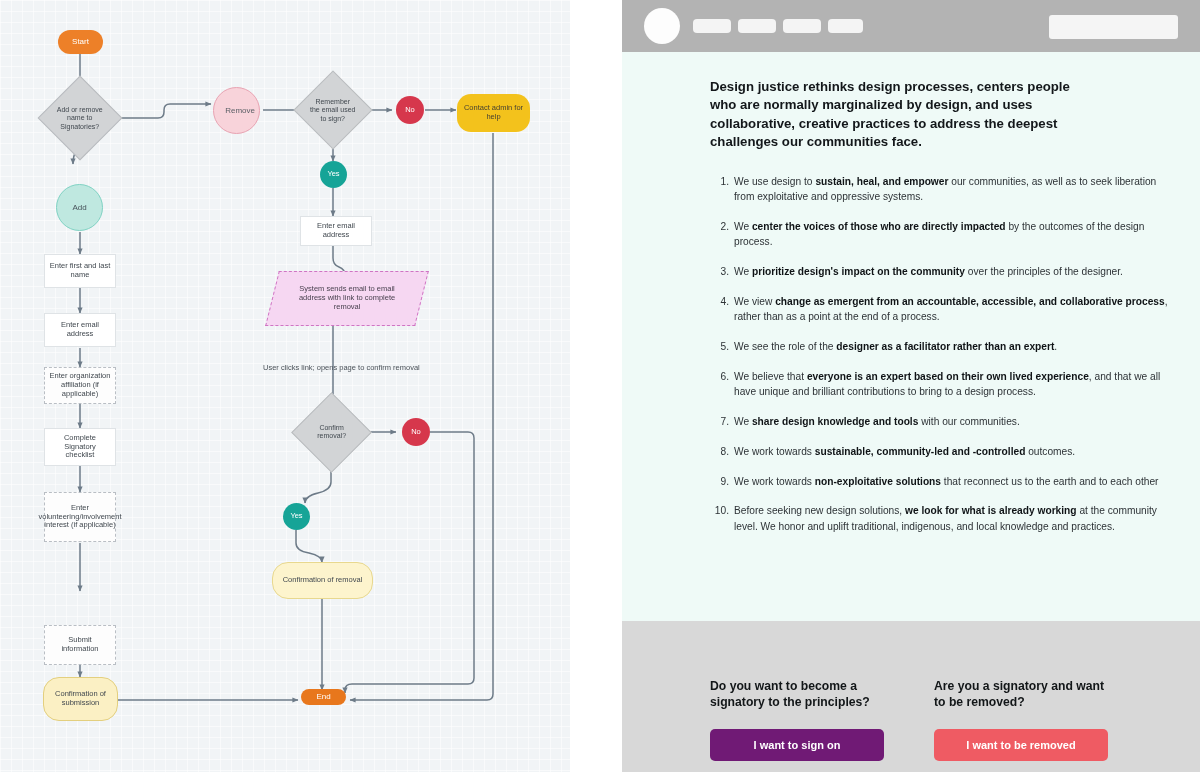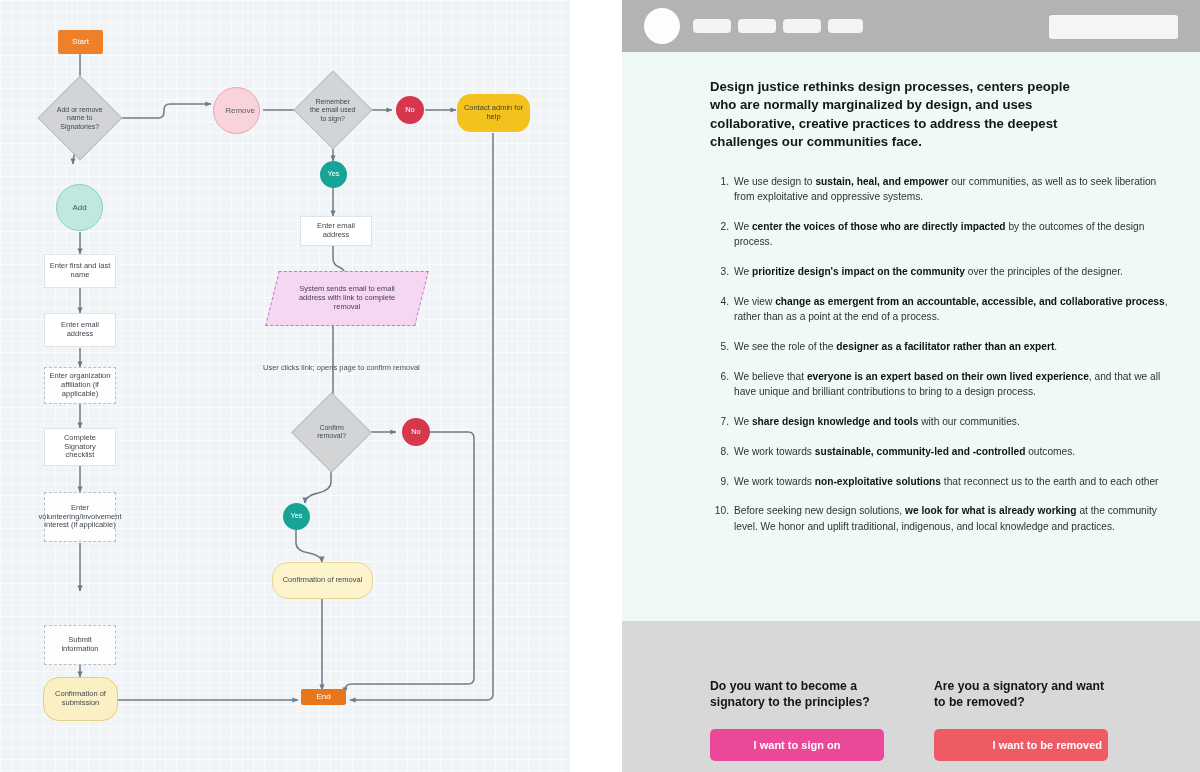--- a/index.html
+++ b/index.html
@@ -26,21 +26,21 @@
     position:absolute;
     display:flex;align-items:center;justify-content:center;
     text-align:center;
     color:#41484f;
     line-height:1.18;
     box-sizing:border-box;
   }
   .node span{display:block;padding:0 4px;}
 
   .n-terminator{
-    border-radius:2px;
+    border-radius:12px;
     color:#ffffff;
     font-size:8px;
   }
   .n-start{background:#ed8028;}
   .n-end{background:#e8771c;}
 
   .n-diamond{
     background:#d2d4d6;
     border:1px solid #b9bcbf;
     transform:rotate(45deg);
@@ -125,21 +125,21 @@
   .cta-q{
     font-size:12.2px;font-weight:bold;color:#121618;line-height:1.33;
     margin:9px 0 19px 0;
   }
   .cta-btn{
     display:block;width:174px;height:32px;border:none;border-radius:5px;
     color:#ffffff;font-size:11px;font-weight:bold;cursor:pointer;
     font-family:"Liberation Sans","DejaVu Sans",sans-serif;
   }
   .btn-green{background:#45ad56;}
-  .btn-red{background:#ef5b63;text-align:right;}
+  .btn-red{background:#ef5b63;}
 </style>
 </head>
 <body>
 
 <div class="screen">
 
   <div class="flow-panel">
 
     <svg class="flow-svg" viewBox="0 0 570 772" xmlns="http://www.w3.org/2000/svg">
       <defs>
@@ -309,21 +309,21 @@
           <li><span class="num">7.</span><span><span>We </span><b>share design knowledge and tools</b><span> with our communities.</span></span></li>
           <li><span class="num">8.</span><span><span>We work towards </span><b>sustainable, community-led and -controlled</b><span> outcomes.</span></span></li>
           <li><span class="num">9.</span><span><span>We work towards </span><b>non-exploitative solutions</b><span> that reconnect us to the earth and to each other</span></span></li>
           <li><span class="num">10.</span><span><span>Before seeking new design solutions, </span><b>we look for what is already working</b><span> at the community level. We honor and uplift traditional, indigenous, and local knowledge and practices.</span></span></li>
         </ol>
     </div>
 
     <div class="wp-cta">
       <div class="cta-col">
         <p class="cta-q">Do you want to become a signatory to the principles?</p>
-        <button class="cta-btn btn-green" style="background: #ec4899; text-align: center;">I want to sign on</button>
+        <button class="cta-btn btn-green" style="background: #701a75; text-align: center;">I want to sign on</button>
       </div>
       <div class="cta-col">
         <p class="cta-q">Are you a signatory and want to be removed?</p>
         <button class="cta-btn btn-red" style="background: rgb(239, 91, 99);">I want to be removed</button>
       </div>
     </div>
 
   </div>
 </div>
 

